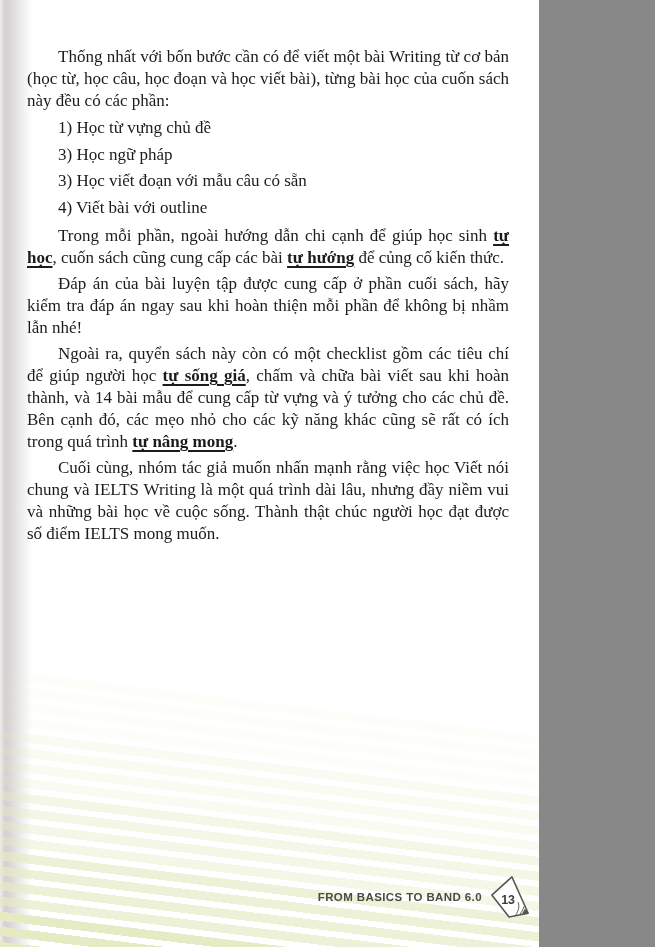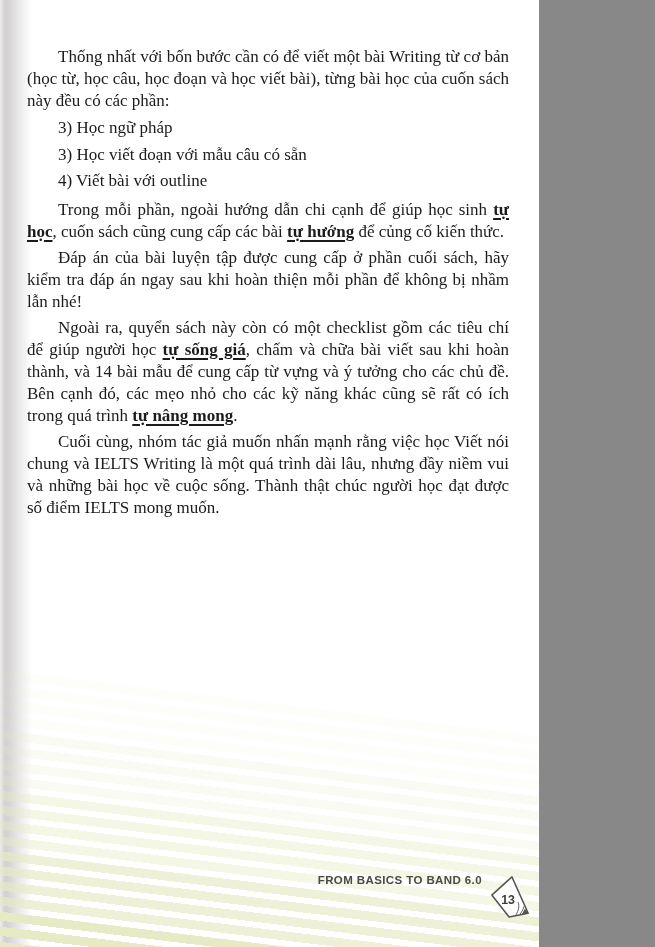--- a/index.html
+++ b/index.html
@@ -71,21 +71,21 @@
     text-underline-offset: 3px;
     text-decoration-thickness: 1.5px;
   }
 
   
   .footer {
     position: absolute;
     right: 7px;
     top: 874px;
     display: flex;
-    align-items: flex-start;
+    align-items: center;
     gap: 6px;
     z-index: 4;
   }
   .footer-title {
     font-family: "Liberation Sans", sans-serif;
     font-weight: bold;
     font-size: 11.5px;
     letter-spacing: 0.4px;
     color: #4b4a47;
     white-space: nowrap;
@@ -102,20 +102,21 @@
   <div class="stripes">
     <div class="band b1"></div>
     <div class="band b2"></div>
     <div class="band b3"></div>
     <div class="band b4"></div>
     <div class="band b5"></div>
   </div>
 
   <div class="content">
       <p class="blk blk--p"><span>Thống nhất với bốn bước cần có để viết một bài Writing từ cơ bản (học từ, học câu, học đoạn và học viết bài), từng bài học của cuốn sách này đều có các phần:</span></p>
+      <p class="blk blk--li"><span>1) Học từ vựng chủ đề</span></p>
       <p class="blk blk--li"><span>3) Học ngữ pháp</span></p>
       <p class="blk blk--li"><span>3) Học viết đoạn với mẫu câu có sẵn</span></p>
       <p class="blk blk--li"><span>4) Viết bài với outline</span></p>
       <p class="blk blk--p"><span>Trong mỗi phần, ngoài hướng dẫn chi cạnh để giúp học sinh </span><b><u>tự học</u></b><span>, cuốn sách cũng cung cấp các bài </span><b><u>tự hướng</u></b><span> để củng cố kiến thức.</span></p>
       <p class="blk blk--p"><span>Đáp án của bài luyện tập được cung cấp ở phần cuối sách, hãy kiểm tra đáp án ngay sau khi hoàn thiện mỗi phần để không bị nhầm lẫn nhé!</span></p>
       <p class="blk blk--p"><span>Ngoài ra, quyển sách này còn có một checklist gồm các tiêu chí để giúp người học </span><b><u>tự sống giá</u></b><span>, chấm và chữa bài viết sau khi hoàn thành, và 14 bài mẫu để cung cấp từ vựng và ý tưởng cho các chủ đề. Bên cạnh đó, các mẹo nhỏ cho các kỹ năng khác cũng sẽ rất có ích trong quá trình </span><b><u>tự nâng mong</u></b><span>.</span></p>
       <p class="blk blk--p"><span>Cuối cùng, nhóm tác giả muốn nhấn mạnh rằng việc học Viết nói chung và IELTS Writing là một quá trình dài lâu, nhưng đầy niềm vui và những bài học về cuộc sống. Thành thật chúc người học đạt được số điểm IELTS mong muốn.</span></p>
     </div>
 
   <div class="footer">

